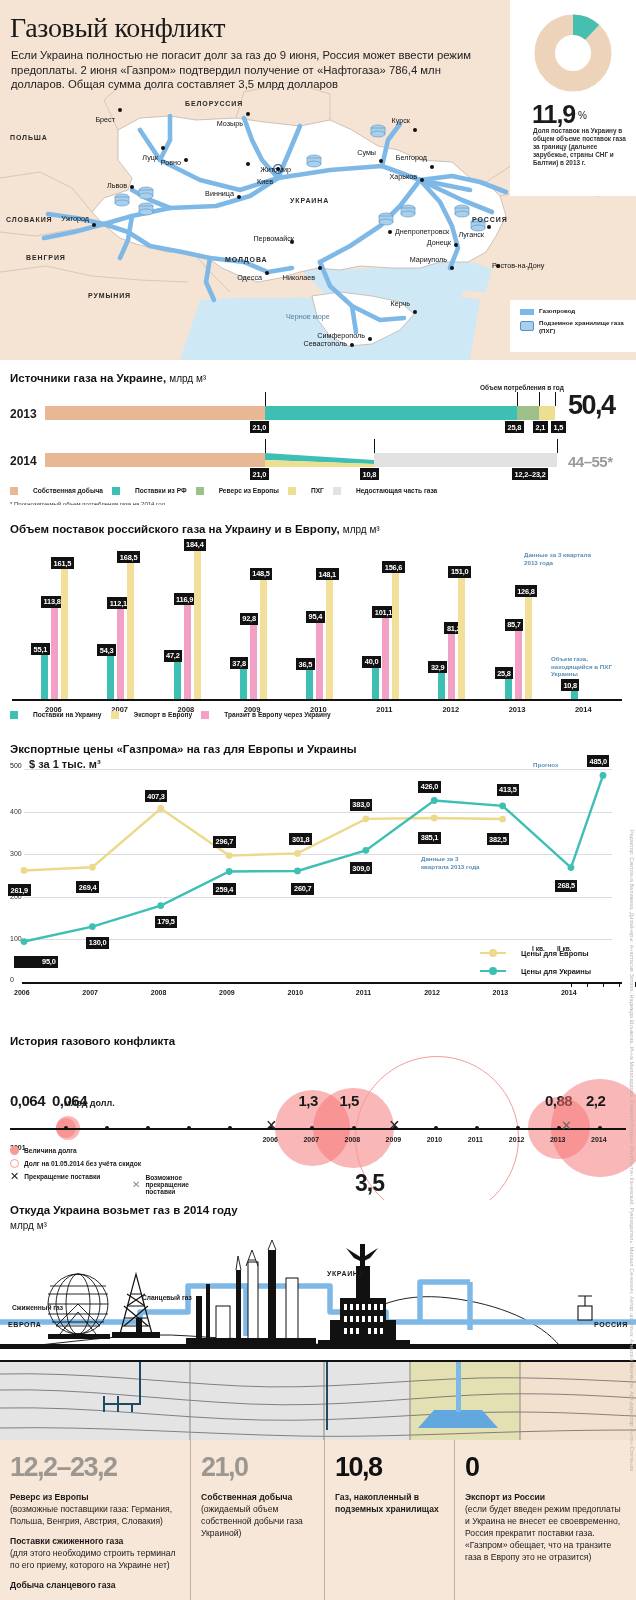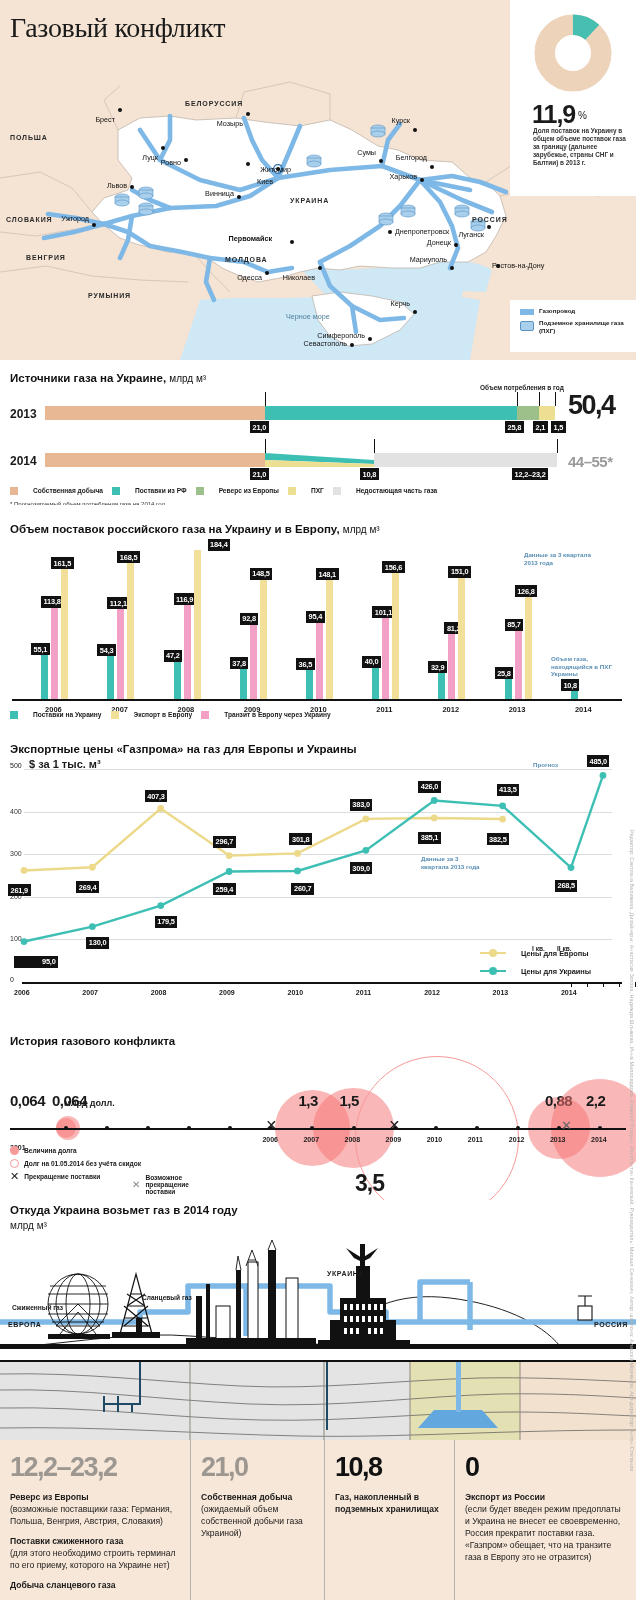--- a/index.html
+++ b/index.html
@@ -249,20 +249,21 @@
           <rect x="-7" y="0" width="14" height="6" fill="#a8cfeb" stroke="#5a94c4" stroke-width="0.6"></rect>
           <ellipse cx="0" cy="6" rx="7" ry="3" fill="#a8cfeb" stroke="#5a94c4" stroke-width="0.6"></ellipse>
         </g>
 
       <circle cx="278" cy="169" r="4.4" fill="none" stroke="#2b6ca3" stroke-width="1.4"></circle>
       <circle cx="278" cy="169" r="1.6" fill="#2b6ca3"></circle>
     </g>
   </svg>
 
   <div class="title">Газовый конфликт</div>
+  <div class="subtitle">Если Украина полностью не погасит долг за газ до 9 июня, Россия может ввести режим предоплаты. 2 июня «Газпром» подтвердил получение от «Нафтогаза» 786,4 млн долларов. Общая сумма долга составляет 3,5 млрд долларов</div>
 
   <div id="country-labels">
       <div class="country-lbl" style="left: 10px; top: 134px;">ПОЛЬША</div>
       <div class="country-lbl" style="left: 185px; top: 100px;">БЕЛОРУССИЯ</div>
       <div class="country-lbl" style="left: 6px; top: 216px;">СЛОВАКИЯ</div>
       <div class="country-lbl" style="left: 26px; top: 254px;">ВЕНГРИЯ</div>
       <div class="country-lbl" style="left: 88px; top: 292px;">РУМЫНИЯ</div>
       <div class="country-lbl" style="left: 225px; top: 256px;">МОЛДОВА</div>
       <div class="country-lbl" style="left: 290px; top: 197px;">УКРАИНА</div>
       <div class="country-lbl" style="left: 472px; top: 216px;">РОССИЯ</div>
@@ -280,21 +281,21 @@
       <div class="city-lbl" style="left: 243px; top: 165px; transform: translateX(-100%); margin-left: 48px;">Житомир</div>
       <div class="city-dot" style="left: 276px; top: 167px;"></div>
       <div class="city-lbl" style="left: 273px; top: 177px; transform: translateX(-100%);">Киев</div>
       <div class="city-dot" style="left: 130px; top: 185px;"></div>
       <div class="city-lbl" style="left: 127px; top: 181px; transform: translateX(-100%);">Львов</div>
       <div class="city-dot" style="left: 92px; top: 223px;"></div>
       <div class="city-lbl" style="left: 89px; top: 214px; transform: translateX(-100%);">Ужгород</div>
       <div class="city-dot" style="left: 237px; top: 195px;"></div>
       <div class="city-lbl" style="left: 234px; top: 189px; transform: translateX(-100%);">Винница</div>
       <div class="city-dot" style="left: 290px; top: 240px;"></div>
-      <div class="city-lbl" style="left: 272px; top: 234px; transform: translateX(-100%); font-weight: bold;">Первомайск</div>
+      <div class="city-lbl" style="left: 294px; top: 234px; transform: translateX(-100%);">Первомайск</div>
       <div class="city-dot" style="left: 265px; top: 271px;"></div>
       <div class="city-lbl" style="left: 262px; top: 273px; transform: translateX(-100%);">Одесса</div>
       <div class="city-dot" style="left: 318px; top: 266px;"></div>
       <div class="city-lbl" style="left: 315px; top: 273px; transform: translateX(-100%);">Николаев</div>
       <div class="city-dot" style="left: 413px; top: 128px;"></div>
       <div class="city-lbl" style="left: 410px; top: 116px; transform: translateX(-100%);">Курск</div>
       <div class="city-dot" style="left: 379px; top: 159px;"></div>
       <div class="city-lbl" style="left: 376px; top: 148px; transform: translateX(-100%);">Сумы</div>
       <div class="city-dot" style="left: 430px; top: 165px;"></div>
       <div class="city-lbl" style="left: 427px; top: 153px; transform: translateX(-100%);">Белгород</div>
@@ -420,21 +421,21 @@
       <div class="chip" style="left: 97.3333px; top: 103.003px;">54,3</div>
       <div class="vbar" style="left: 117.333px; height: 90.8297px; background: rgb(242, 160, 198);"></div>
       <div class="chip" style="left: 107.333px; top: 56.1703px;">112,1</div>
       <div class="vbar" style="left: 127.333px; height: 136.528px; background: rgb(242, 224, 154);"></div>
       <div class="chip" style="left: 117.333px; top: 10.4718px;">168,5</div>
       <div class="vbar" style="left: 173.556px; height: 38.2441px; background: rgb(61, 191, 180);"></div>
       <div class="chip" style="left: 163.556px; top: 108.756px;">47,2</div>
       <div class="vbar" style="left: 183.556px; height: 94.719px; background: rgb(242, 160, 198);"></div>
       <div class="chip" style="left: 173.556px; top: 52.281px;">116,9</div>
       <div class="vbar" style="left: 193.556px; height: 149.411px; background: rgb(242, 224, 154);"></div>
-      <div class="chip" style="left: 183.556px; top: -2.41128px; margin-left: 24px;">184,4</div>
+      <div class="chip" style="left: 183.556px; top: -2.41128px;">184,4</div>
       <div class="vbar" style="left: 239.778px; height: 30.6277px; background: rgb(61, 191, 180);"></div>
       <div class="chip" style="left: 229.778px; top: 116.372px;">37,8</div>
       <div class="vbar" style="left: 249.778px; height: 75.1918px; background: rgb(242, 160, 198);"></div>
       <div class="chip" style="left: 239.778px; top: 71.8082px;">92,8</div>
       <div class="vbar" style="left: 259.778px; height: 120.323px; background: rgb(242, 224, 154);"></div>
       <div class="chip" style="left: 249.778px; top: 26.6769px;">148,5</div>
       <div class="vbar" style="left: 306px; height: 29.5744px; background: rgb(61, 191, 180);"></div>
       <div class="chip" style="left: 296px; top: 117.426px;">36,5</div>
       <div class="vbar" style="left: 316px; height: 77.2985px; background: rgb(242, 160, 198);"></div>
       <div class="chip" style="left: 306px; top: 69.7015px;">95,4</div>

